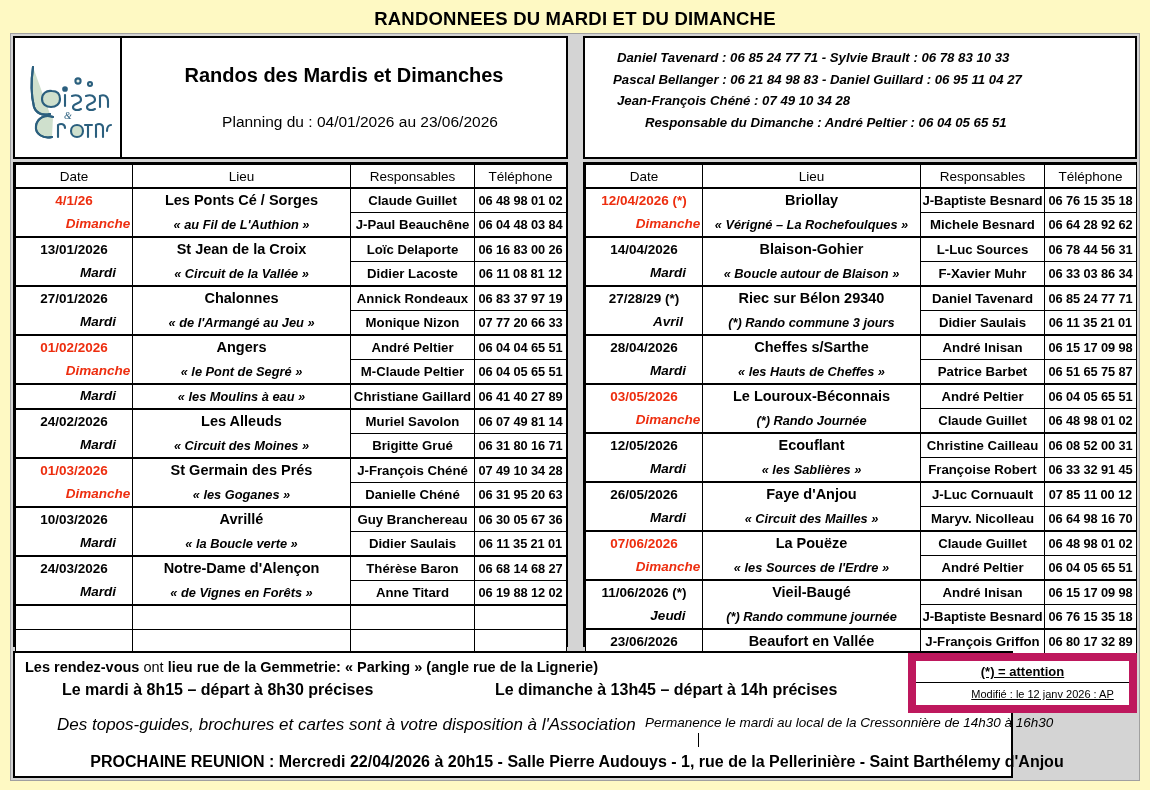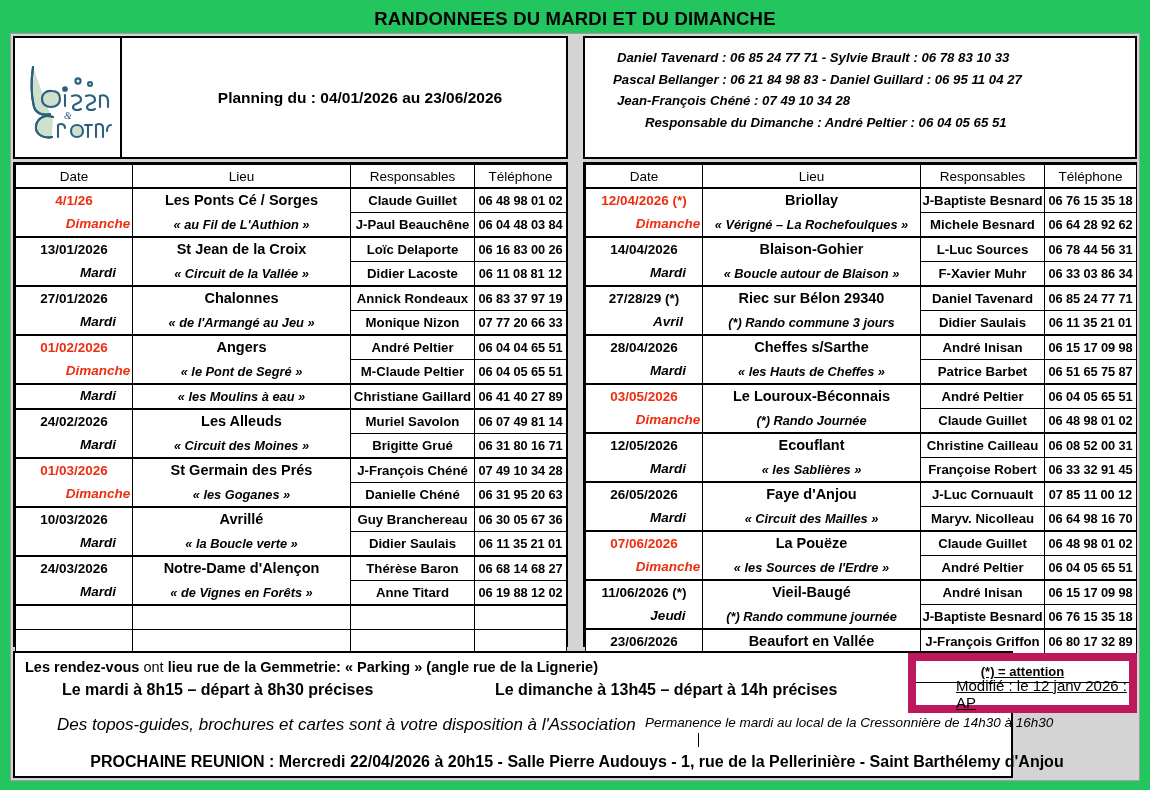--- a/index.html
+++ b/index.html
@@ -12,21 +12,21 @@
     height: 790px;
     font-family: "Liberation Sans", sans-serif;
     color: #000000;
     overflow: hidden;
   }
 
   #page {
     position: relative;
     width: 1150px;
     height: 790px;
-    background: #22c55e;
+    background: #fef9c3;
   }
 
   
   #main-title {
     position: absolute;
     left: 0;
     top: 8px;
     width: 1150px;
     text-align: center;
     font-size: 18.5px;
@@ -78,21 +78,21 @@
     padding: 0 6px;
   }
   #hdr-title-1 {
     font-size: 20px;
     font-weight: bold;
     margin-bottom: 26px;
     text-align: center;
   }
   #hdr-title-2 {
     font-size: 15.5px;
-    font-weight: bold;
+    font-weight: normal;
     text-align: center;
     margin-left: 32px;
   }
 
   #hdr-right {
     position: absolute;
     left: 572px;
     top: 2px;
     width: 554px;
     height: 123px;
@@ -289,21 +289,21 @@
     align-items: center;
     justify-content: center;
     font-size: 13px;
     font-weight: bold;
   }
   #f-note-bot {
     height: 22px;
     display: flex;
     align-items: center;
     justify-content: center;
-    font-size: 15px;
+    font-size: 11px;
     padding-left: 40px;
   }
 </style>
 </head>
 <body>
 
 <div id="page">
 
   <div id="main-title">RANDONNEES DU MARDI ET DU DIMANCHE</div>
 
@@ -329,20 +329,21 @@
             <path d="M38 82 l0 -12 c3 -2 7 -1 7 3"></path>
             <path d="M51 76 c0 -4 3 -6 6 -6 3 0 6 2 6 6 0 4 -3 6 -6 6 -3 0 -6 -2 -6 -6z" fill="#cfe0cd"></path>
             <path d="M68 82 l0 -12"></path>
             <path d="M65 70 l7 0"></path>
             <path d="M76 82 l0 -12 c3 -2 7 -1 7 3 l0 9"></path>
             <path d="M87 76 c0 -4 2 -6 4 -6"></path>
           </g>
         </svg>
       </div>
       <div id="hdr-left-text">
+        <div id="hdr-title-1">Randos des Mardis et Dimanches</div>
         <div id="hdr-title-2">Planning du : 04/01/2026 au 23/06/2026</div>
       </div>
     </div>
 
     <div id="hdr-right">
       <div class="resp-line resp-indent-2">Daniel Tavenard : 06 85 24 77 71  -  Sylvie Brault : 06 78 83 10 33</div>
       <div class="resp-line resp-indent-3">Pascal Bellanger : 06 21 84 98 83   -   Daniel Guillard : 06 95 11 04 27</div>
       <div class="resp-line resp-indent-4">Jean-François Chéné : 07 49 10 34 28</div>
       <div class="resp-line resp-indent-5">Responsable du Dimanche : André Peltier : 06 04 05 65 51</div>
     </div>

